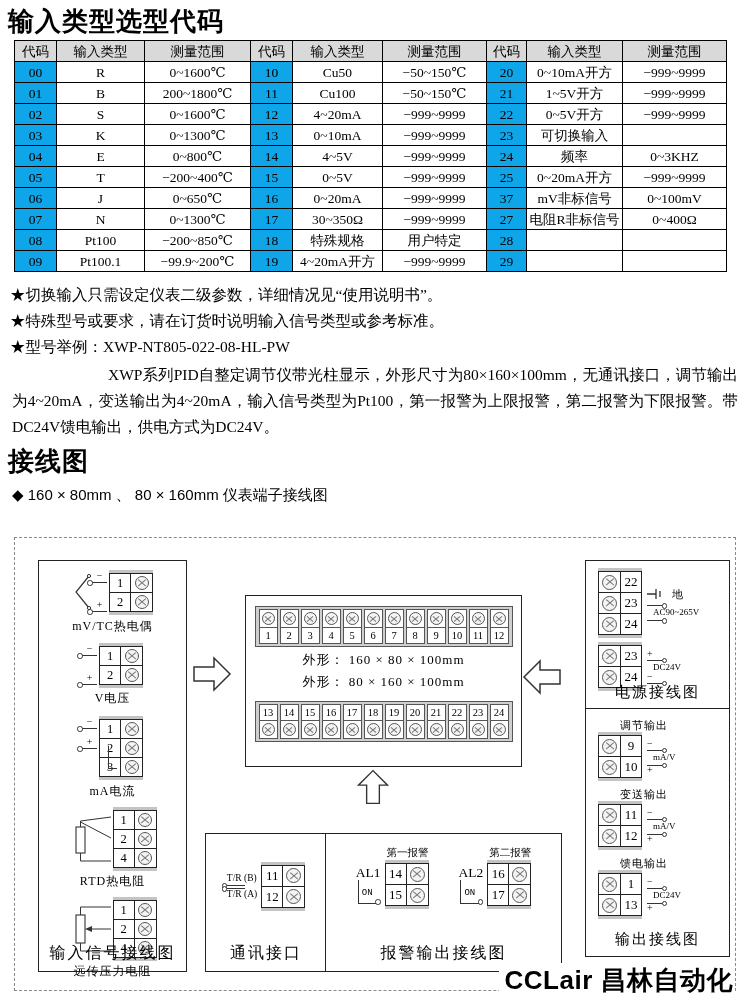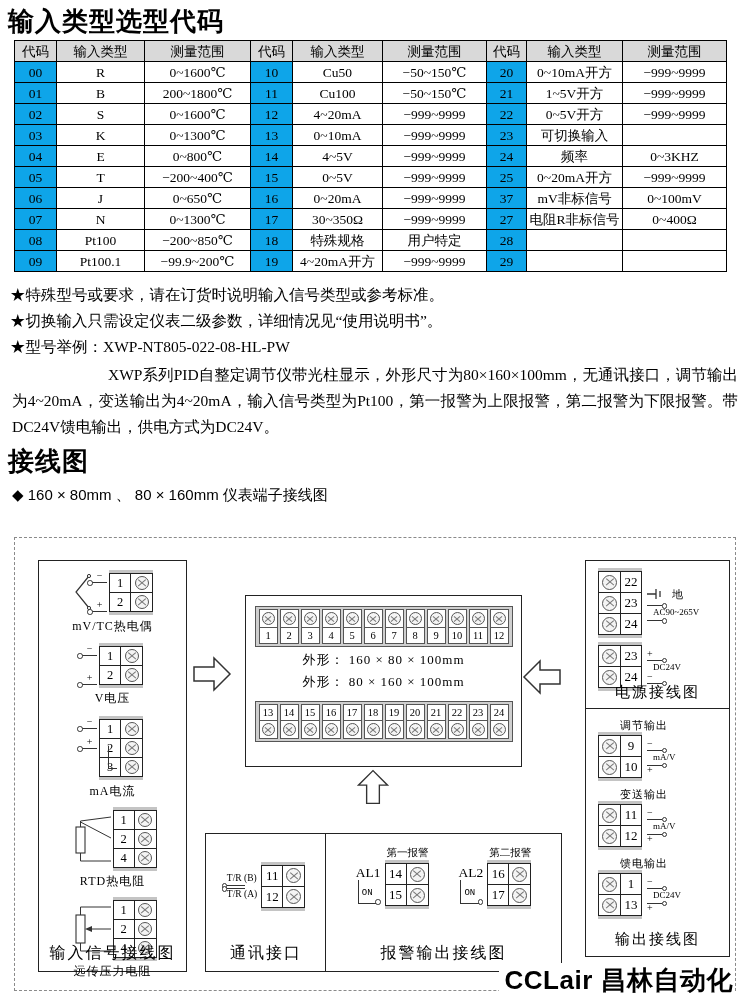--- a/index.html
+++ b/index.html
@@ -252,22 +252,22 @@
           <td>4~20mA开方</td>
           <td>−999~9999</td>
           <td class="code-col">29</td>
           <td></td>
           <td></td>
         </tr>
       </tbody>
   </table>
 
   <div class="notes">
+    <div class="note-line">★切换输入只需设定仪表二级参数，详细情况见“使用说明书”。</div>
     <div class="note-line">★特殊型号或要求，请在订货时说明输入信号类型或参考标准。</div>
-    <div class="note-line">★切换输入只需设定仪表二级参数，详细情况见“使用说明书”。</div>
     <div class="note-line">★型号举例：XWP-NT805-022-08-HL-PW</div>
   </div>
   <div class="example-para">XWP系列PID自整定调节仪带光柱显示，外形尺寸为80×160×100mm，无通讯接口，调节输出为4~20mA，变送输出为4~20mA，输入信号类型为Pt100，第一报警为上限报警，第二报警为下限报警。带DC24V馈电输出，供电方式为DC24V。</div>
 
   <h1 class="sec-title" style="">接线图</h1>
   <div class="subtitle">◆ 160 × 80mm 、 80 × 160mm 仪表端子接线图</div>
 
   <div class="diagram">
 
     <div class="panel input-panel">

